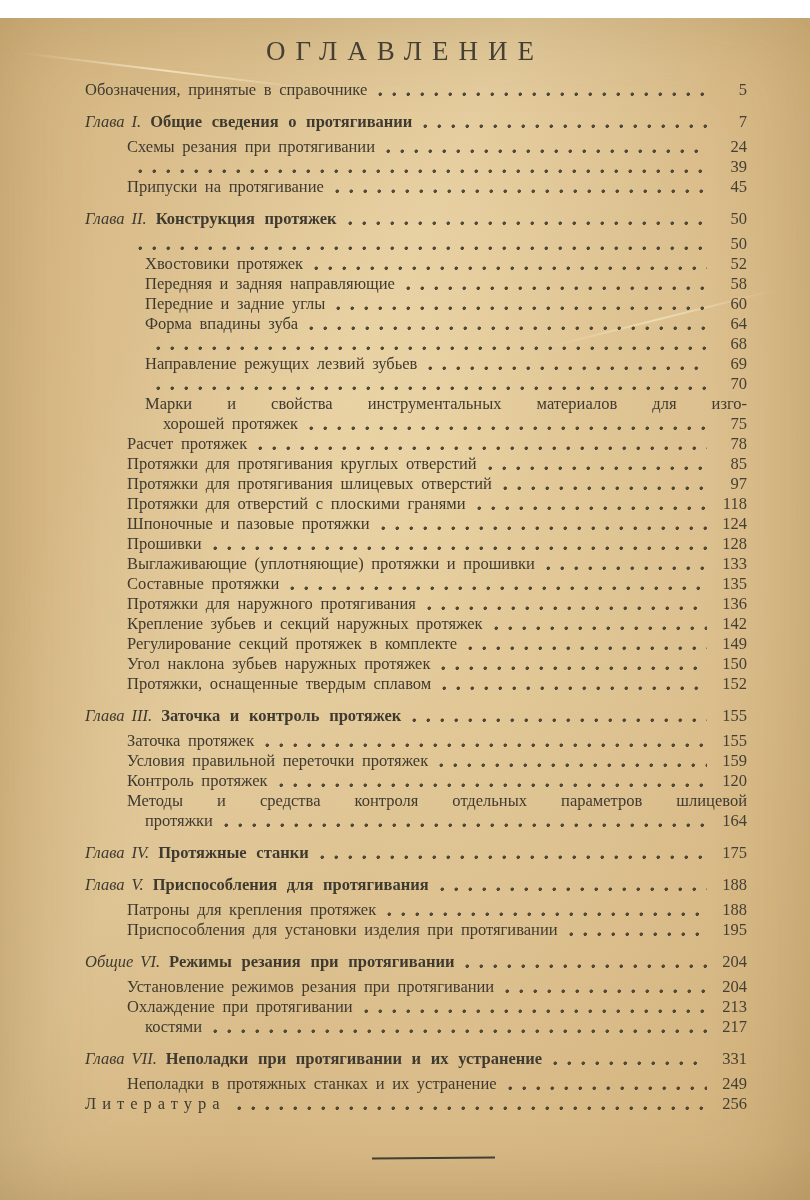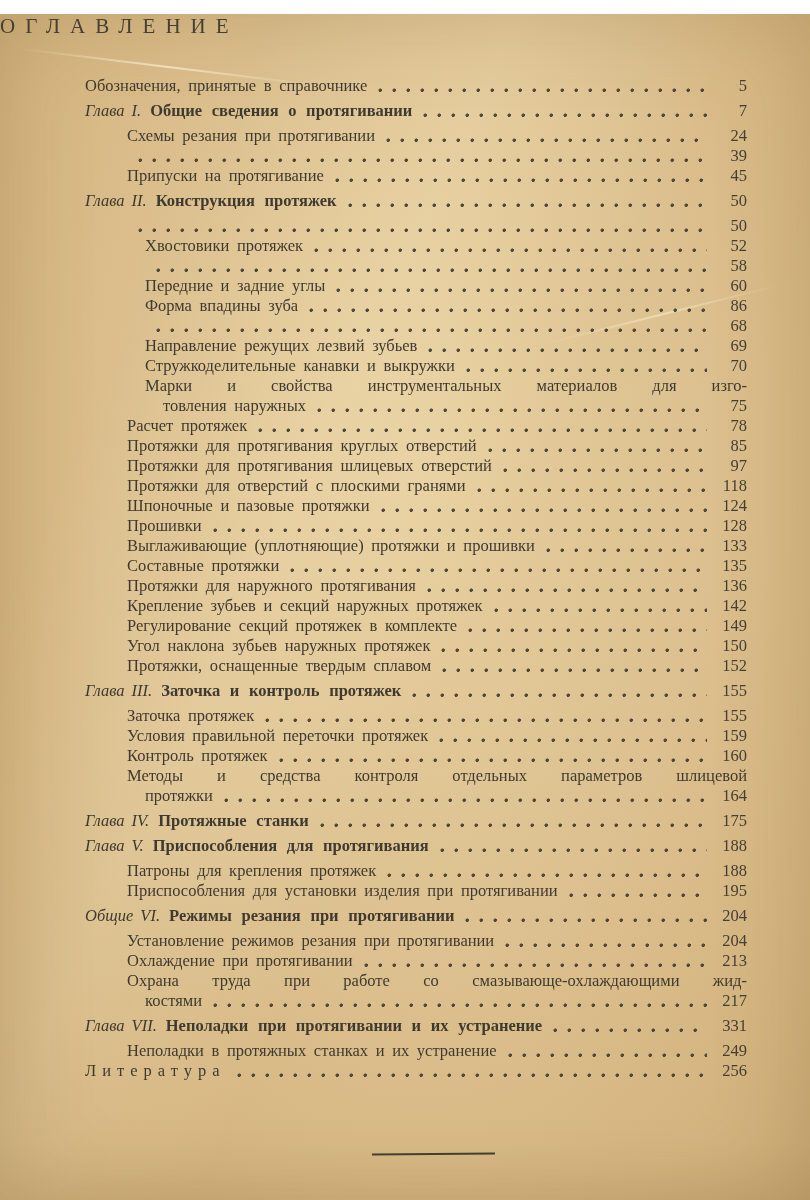--- a/index.html
+++ b/index.html
@@ -19,34 +19,35 @@
     color:#3f3a30;
   }
   .scratch{position:absolute;pointer-events:none;}
   .scratch-1{left:18px;top:52px;width:300px;height:2px;
     background:linear-gradient(90deg,rgba(250,240,210,0),rgba(250,240,210,.7),rgba(250,240,210,0));
     transform:rotate(7deg);}
   .scratch-2{left:540px;top:300px;width:240px;height:2px;
     background:linear-gradient(90deg,rgba(250,240,210,0),rgba(250,240,210,.55),rgba(250,240,210,0));
     transform:rotate(-14deg);}
   .title{
-    text-align:left;
-    font-size:21px;
+    text-align:center;
+    padding-top:18px;
+    font-size:27px;
     letter-spacing:10px;
     color:#453f34;
     font-weight:normal;
   }
   .toc{
     position:absolute;
     left:85px; right:63px; top:62px;
     font-size:16.5px;
     line-height:20px;
   }
   .toc-entry{margin:0;}
-  .toc-entry.chapter{margin-top:5px;margin-bottom:5px;}
+  .toc-entry.chapter{margin-top:12px;margin-bottom:5px;}
   .toc-row{display:flex;align-items:baseline;}
   .lvl1 .toc-row{padding-left:42px;}
   .lvl2 .toc-row{padding-left:60px;}
   .toc-row.cont{padding-left:0;}
   .lvl1 .toc-row.cont{padding-left:60px;}
   .lvl2 .toc-row.cont{padding-left:78px;}
   .toc-text{white-space:nowrap;word-spacing:3.5px;}
   .toc-row.spread{display:block;text-align:justify;text-align-last:justify;}
   .toc-row.spread .toc-text{white-space:normal;}
   .chapter .chapter-prefix{font-style:italic;font-weight:normal;margin-right:9px;word-spacing:3px;}
@@ -144,72 +145,72 @@
     <div class="toc-row row1">
 
       <span class="toc-text">Хвостовики протяжек</span>
       <span class="leader"></span>
       <span class="pageno">52</span>
     </div>
   </div>
       <div class="toc-entry lvl2">
     <div class="toc-row row1">
 
+      <span class="toc-text">Передняя и задняя направляющие</span>
       <span class="leader"></span>
       <span class="pageno">58</span>
     </div>
   </div>
       <div class="toc-entry lvl2">
     <div class="toc-row row1">
 
       <span class="toc-text">Передние и задние углы</span>
       <span class="leader"></span>
       <span class="pageno">60</span>
     </div>
   </div>
       <div class="toc-entry lvl2">
     <div class="toc-row row1">
 
       <span class="toc-text">Форма впадины зуба</span>
       <span class="leader"></span>
-      <span class="pageno">86</span>
+      <span class="pageno">64</span>
     </div>
   </div>
       <div class="toc-entry lvl2">
     <div class="toc-row row1">
 
       <span class="leader"></span>
       <span class="pageno">68</span>
     </div>
   </div>
       <div class="toc-entry lvl2">
     <div class="toc-row row1">
 
       <span class="toc-text">Направление режущих лезвий зубьев</span>
       <span class="leader"></span>
       <span class="pageno">69</span>
     </div>
   </div>
       <div class="toc-entry lvl2">
     <div class="toc-row row1">
 
-      <span class="toc-text">Стружкоделительные канавки и выкружки</span>
       <span class="leader"></span>
       <span class="pageno">70</span>
     </div>
   </div>
       <div class="toc-entry lvl2">
     <div class="toc-row row1 spread">
       
       <span class="toc-text">Марки и свойства инструментальных материалов для изго-</span>
       
       
     </div>
   <div class="toc-row cont">
-          <span class="toc-text">товления наружных</span>
+          <span class="toc-text">хорошей протяжек</span>
           <span class="leader"></span>
           <span class="pageno">75</span>
         </div>
       </div>
       <div class="toc-entry lvl1">
     <div class="toc-row row1">
 
       <span class="toc-text">Расчет протяжек</span>
       <span class="leader"></span>
       <span class="pageno">78</span>
@@ -333,21 +334,21 @@
       <span class="toc-text">Условия правильной переточки протяжек</span>
       <span class="leader"></span>
       <span class="pageno">159</span>
     </div>
   </div>
       <div class="toc-entry lvl1">
     <div class="toc-row row1">
 
       <span class="toc-text">Контроль протяжек</span>
       <span class="leader"></span>
-      <span class="pageno">160</span>
+      <span class="pageno">120</span>
     </div>
   </div>
       <div class="toc-entry lvl1">
     <div class="toc-row row1 spread">
       
       <span class="toc-text">Методы и средства контроля отдельных параметров шлицевой</span>
       
       
     </div>
   <div class="toc-row cont">
@@ -406,26 +407,20 @@
   </div>
       <div class="toc-entry lvl1">
     <div class="toc-row row1">
 
       <span class="toc-text">Охлаждение при протягивании</span>
       <span class="leader"></span>
       <span class="pageno">213</span>
     </div>
   </div>
       <div class="toc-entry lvl1">
-    <div class="toc-row row1 spread">
-      
-      <span class="toc-text">Охрана труда при работе со смазывающе-охлаждающими жид-</span>
-      
-      
-    </div>
   <div class="toc-row cont">
           <span class="toc-text">костями</span>
           <span class="leader"></span>
           <span class="pageno">217</span>
         </div>
       </div>
       <div class="toc-entry lvl0 chapter">
     <div class="toc-row row1">
       <span class="chapter-prefix">Глава VII.</span>
       <span class="toc-text">Неполадки при протягивании и их устранение</span>

